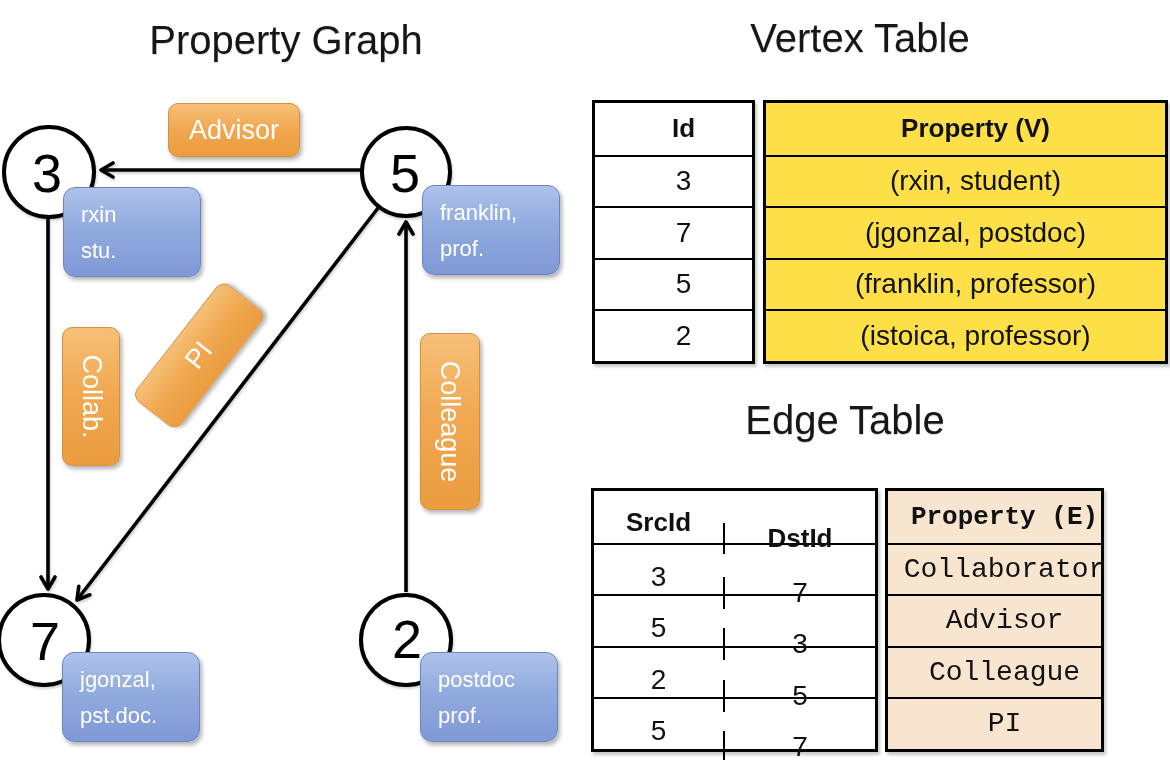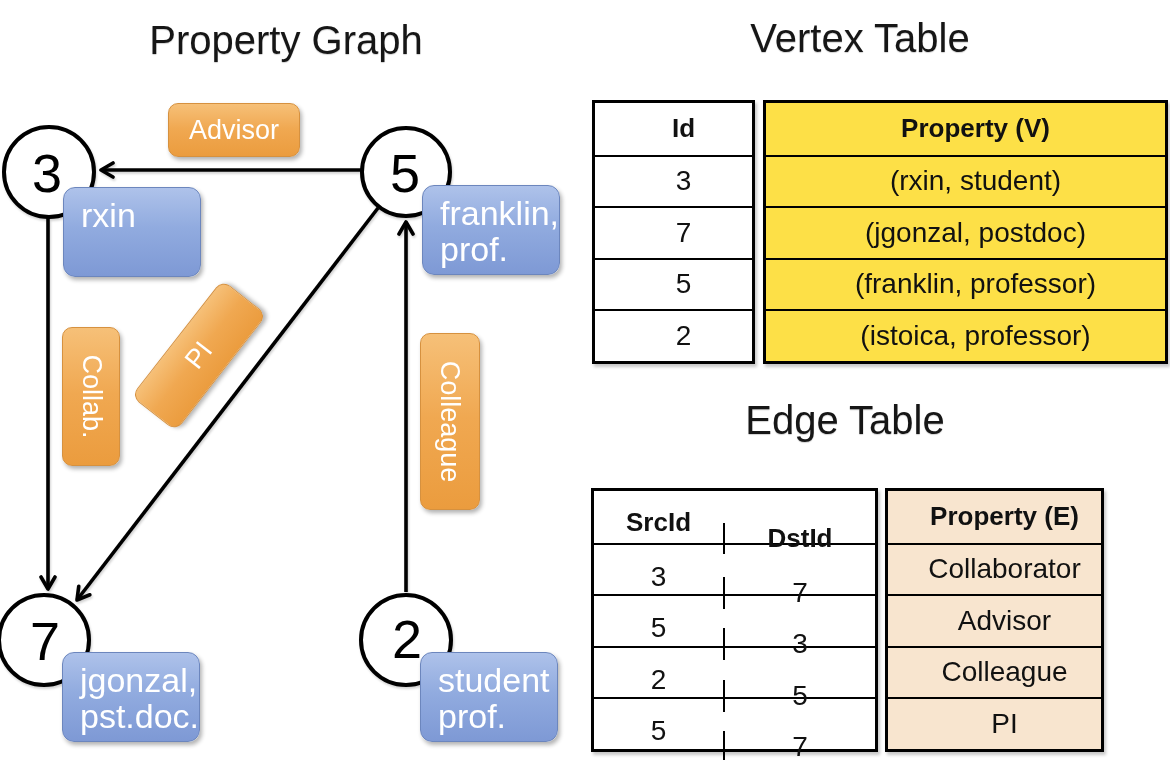--- a/index.html
+++ b/index.html
@@ -20,36 +20,36 @@
   .elabel{
     position:absolute;display:flex;align-items:center;justify-content:center;
     background:linear-gradient(180deg,#f6c078 0%,#f0a851 48%,#eb9c3e 100%);
     border:1px solid #d6913f;border-radius:10px;color:#fff;font-size:27px;
     box-shadow:2px 3px 4px rgba(0,0,0,0.3);
   }
   .elabel .vtext{transform:rotate(90deg);white-space:nowrap;}
   .vbox{
     position:absolute;width:138px;height:90px;box-sizing:border-box;
     background:linear-gradient(180deg,#aec2ea 0%,#91abdf 45%,#7e99d5 100%);
-    border:1px solid #6c86bd;border-radius:12px;color:#fff;font-size:34px;
+    border:1px solid #6c86bd;border-radius:12px;color:#fff;font-size:22px;
     padding:9px 0 0 17px;line-height:36px;box-shadow:2px 3px 4px rgba(0,0,0,0.3);
   }
   .vbox span{display:block;}
   .subtable{
     position:absolute;box-sizing:border-box;border:3px solid #000;background:#fff;
     box-shadow:2px 3px 3px rgba(0,0,0,0.22);
   }
   .trow{
     height:51.5px;display:flex;align-items:center;justify-content:center;
     font-size:28px;border-top:2.5px solid #000;box-sizing:border-box;padding-left:20px;
   }
   .trow:first-child{border-top:none;}
   .trow.hdr{font-weight:bold;font-size:26px;}
   .bluefill{background:#fde047;}
-  .peachfill{background:#f8e5cf;}
+  .peachfill{background:#f8e5cf;font-family:Liberation Mono, monospace;}
   .etrow{
     display:grid;grid-template-columns:129px 1fr;height:51.5px;
     border-top:2.5px solid #000;box-sizing:border-box;
   }
   .etrow:first-child{border-top:none;border-radius:18px;}
   .etcell{
     display:flex;align-items:center;justify-content:center;font-size:28px;
     box-sizing:border-box;
   }
   .etcell.second{border-left:2.5px solid #000;margin-top:32px;}
@@ -93,31 +93,32 @@
   </div>
   <div class="elabel" style="left:125px;top:327px;width:146px;height:55px;transform:rotate(-52deg);">
     <span>PI</span>
   </div>
   <div class="elabel" style="left:420px;top:333px;width:58px;height:175px;">
     <span class="vtext">Colleague</span>
   </div>
 
   <div class="vbox" style="left:63px;top:187px;">
     <span>rxin</span>
+    <span>stu.</span>
   </div>
   <div class="vbox" style="left:422px;top:185px;">
     <span>franklin,</span>
     <span>prof.</span>
   </div>
   <div class="vbox" style="left:62px;top:652px;">
     <span>jgonzal,</span>
     <span>pst.doc.</span>
   </div>
   <div class="vbox" style="left:420px;top:652px;">
-    <span>student</span>
+    <span>postdoc</span>
     <span>prof.</span>
   </div>
 
   <div class="title" style="left:575px;top:16px;width:570px;">Vertex Table</div>
 
   <div class="subtable" style="left:592px;top:100px;width:163px;">
     <div class="trow hdr">Id</div>
     <div class="trow">3</div>
     <div class="trow">7</div>
     <div class="trow">5</div>

